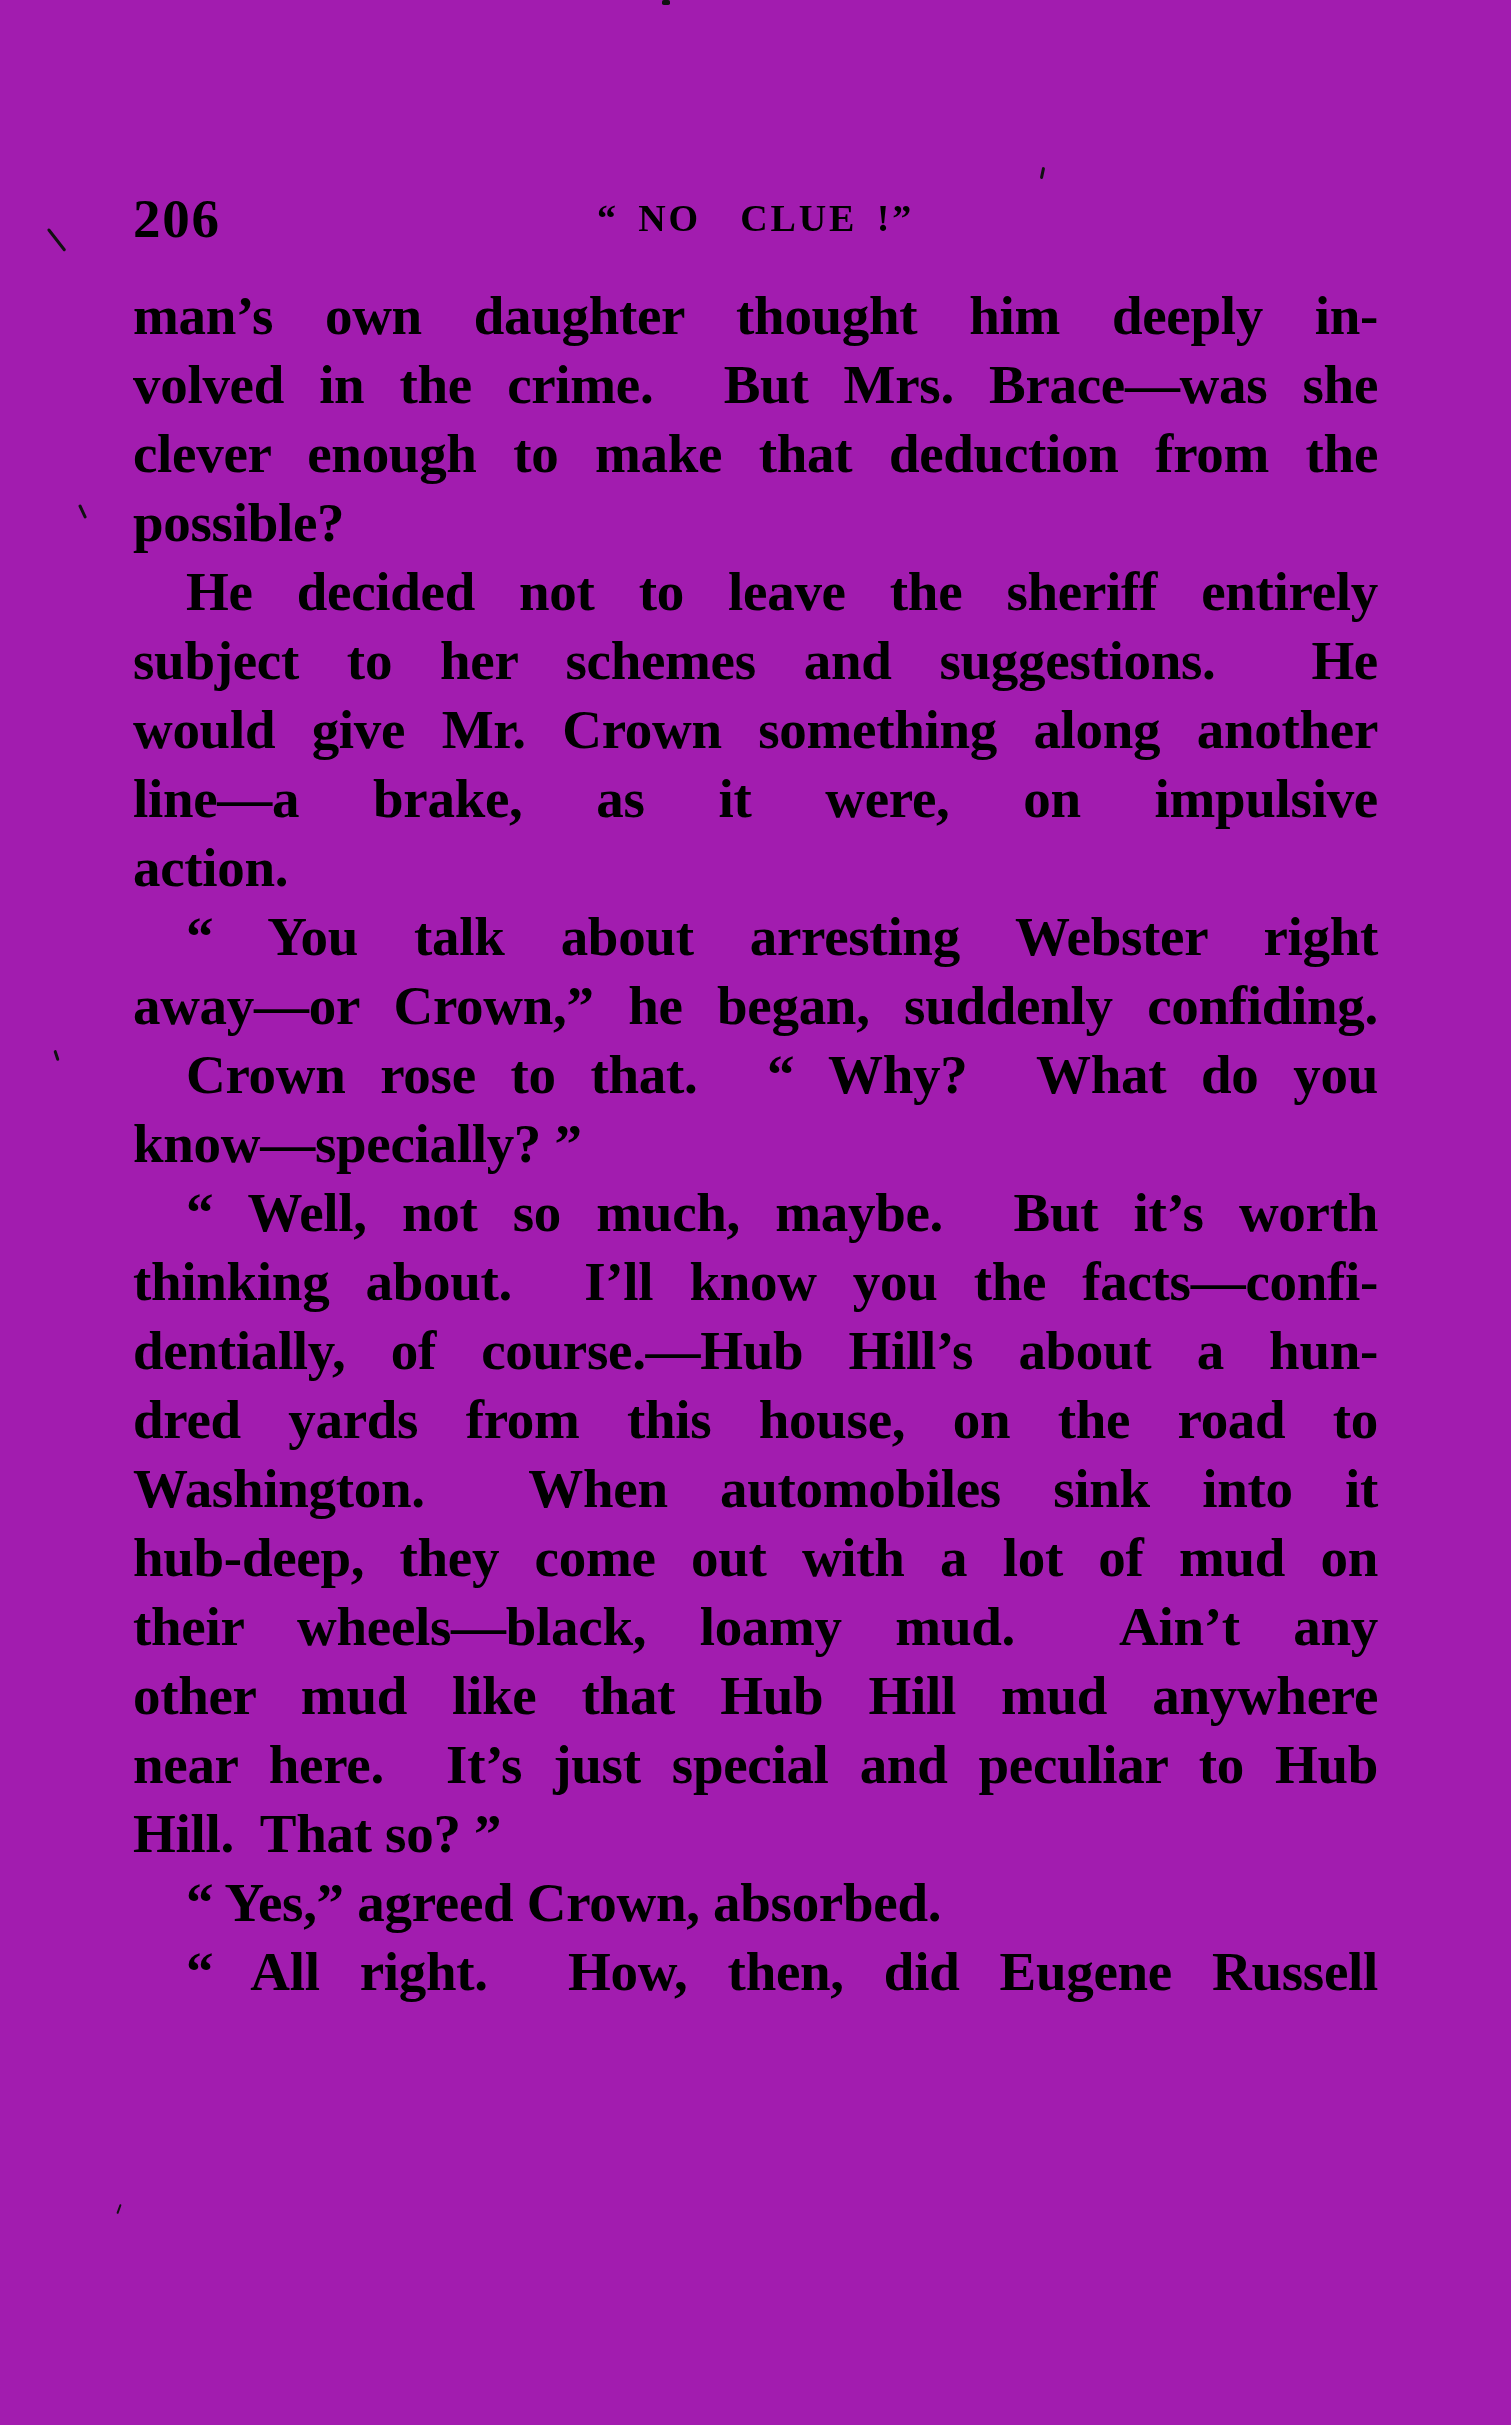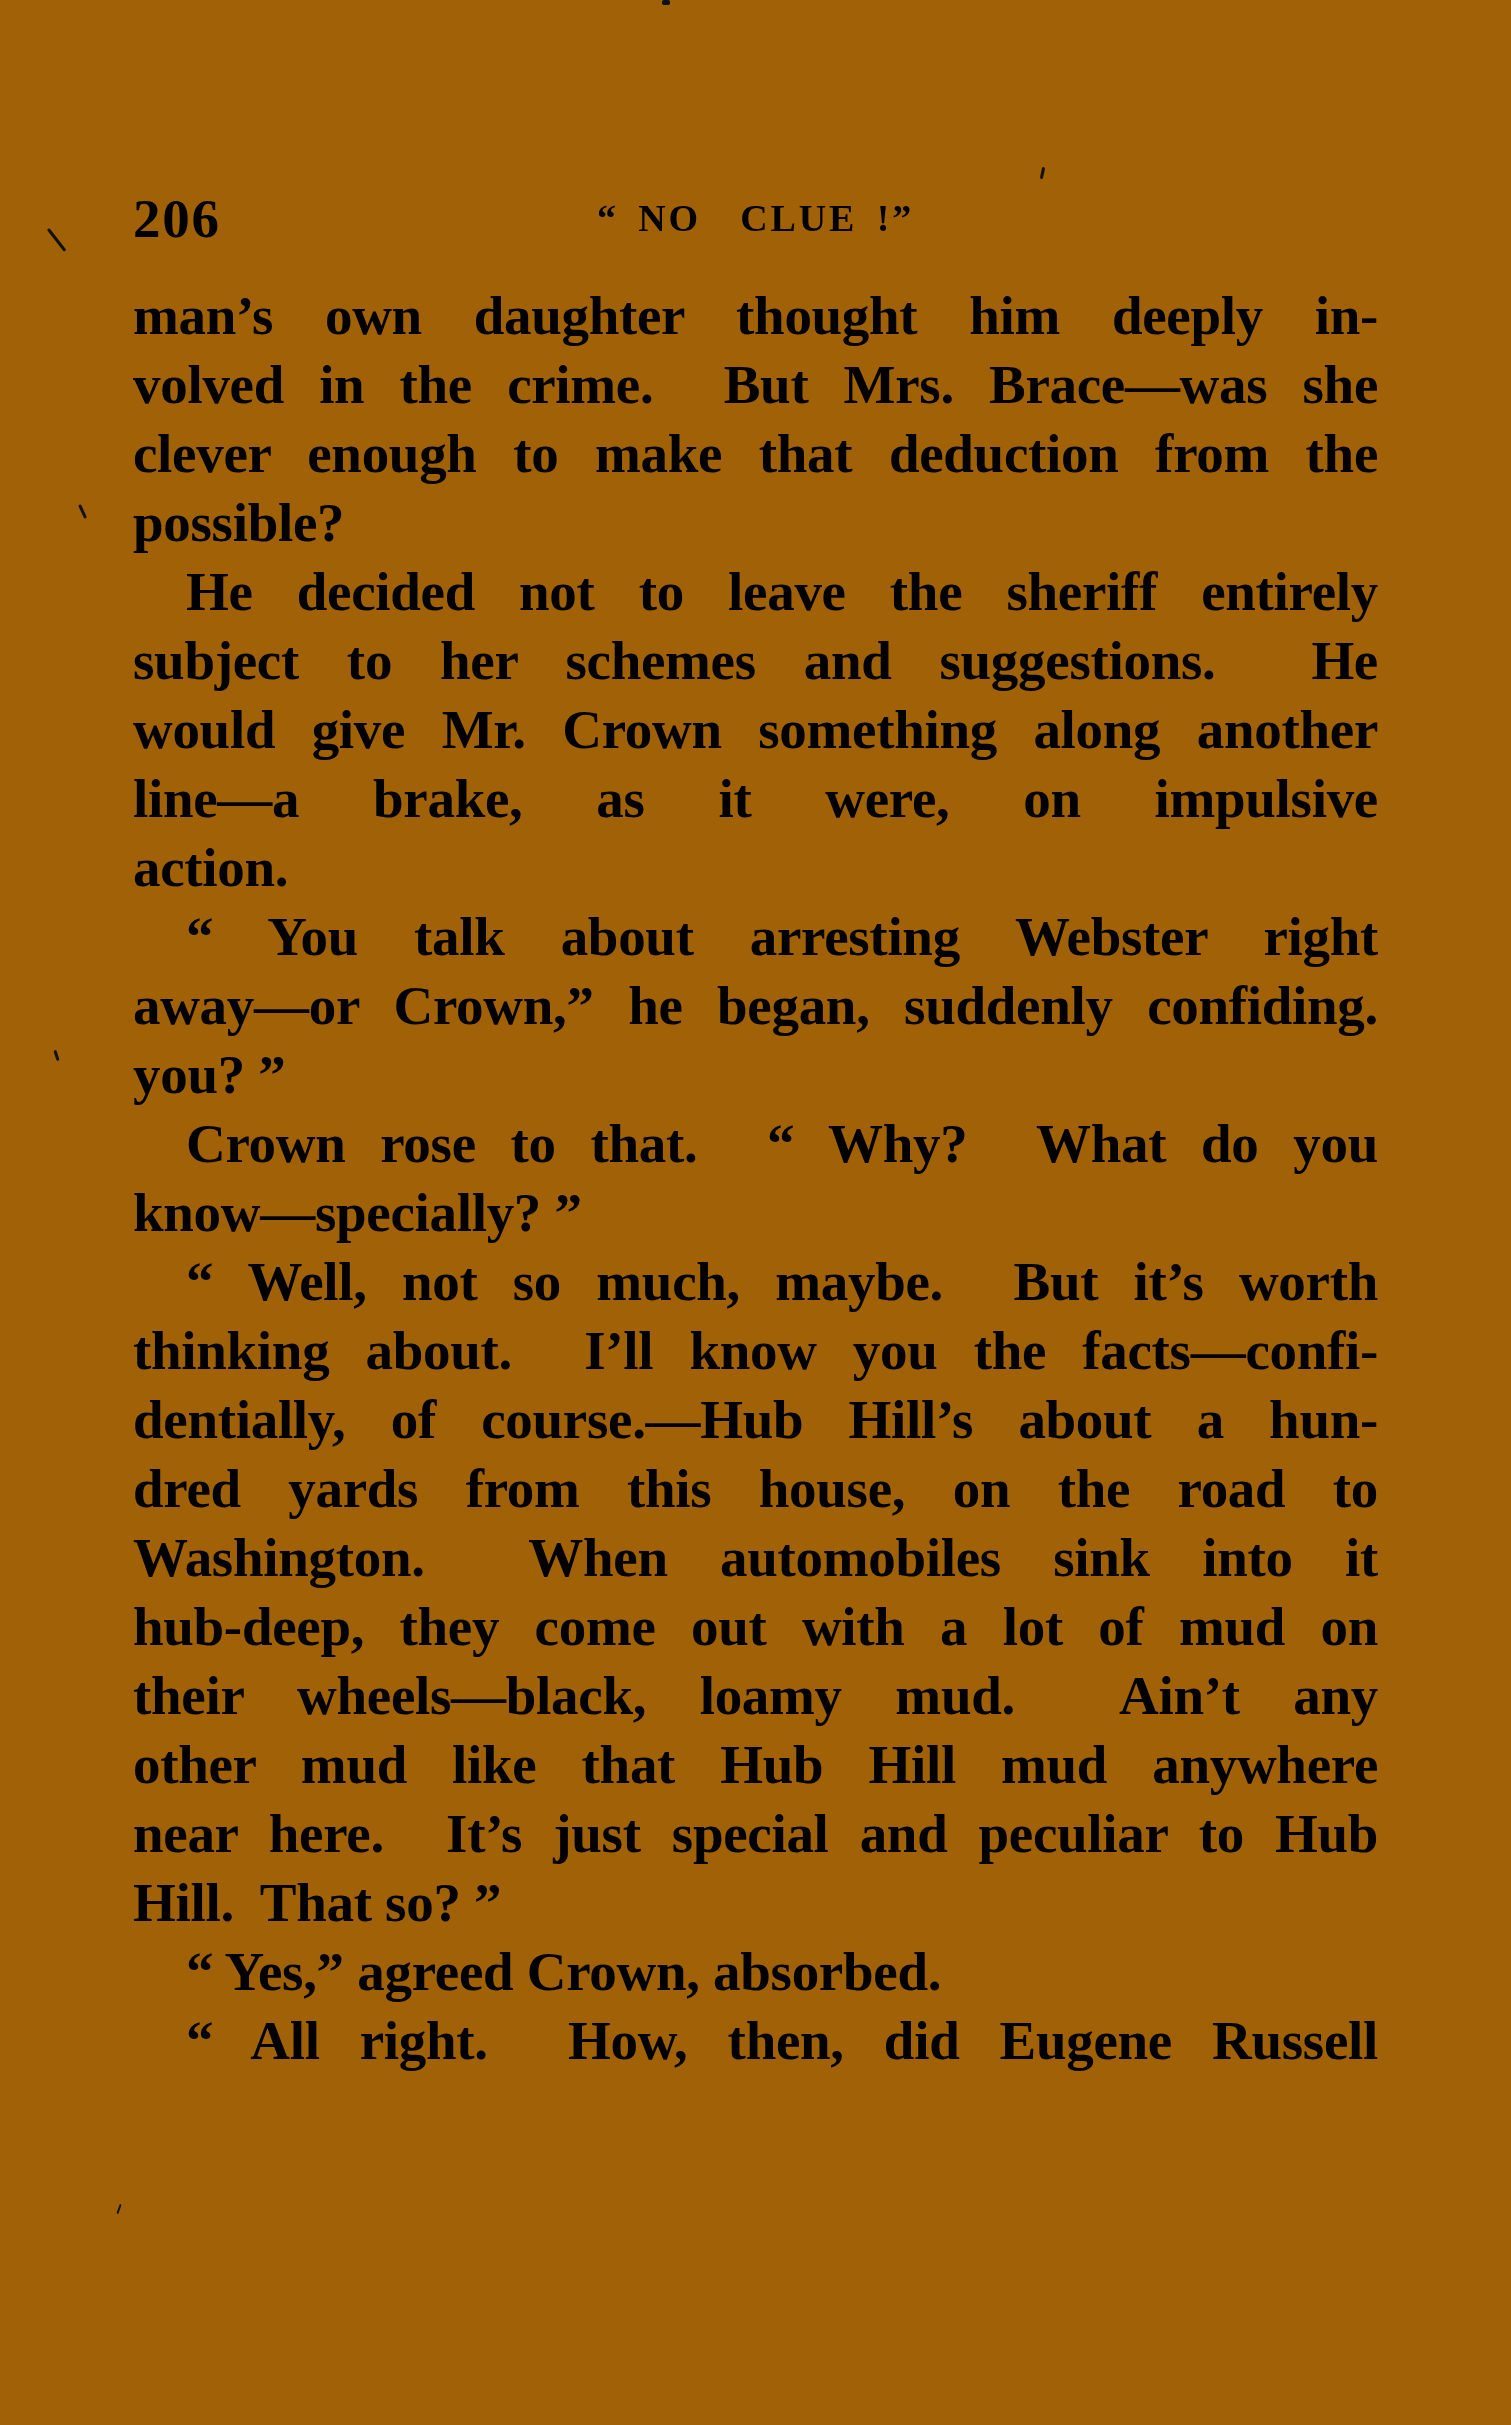--- a/index.html
+++ b/index.html
@@ -4,21 +4,21 @@
 <style>
   html, body {
     margin: 0;
     padding: 0;
     background: #ffffff;
   }
   .page {
     position: relative;
     width: 1512px;
     height: 2426px;
-    background: #a16207;
+    background: #a21caf;
     color: #000000;
     font-family: "Liberation Serif", serif;
     overflow: hidden;
   }
   .header-row {
     position: absolute;
     left: 133px;
     top: 184px;
     width: 1245px;
     height: 69px;
@@ -84,21 +84,20 @@
       <div class="line j">volved in the crime.  But Mrs. Brace—was she</div>
       <div class="line j">clever enough to make that deduction from the</div>
       <div class="line">possible?</div>
       <div class="line j i">He decided not to leave the sheriff entirely</div>
       <div class="line j">subject to her schemes and suggestions.  He</div>
       <div class="line j">would give Mr. Crown something along another</div>
       <div class="line j">line—a brake, as it were, on impulsive</div>
       <div class="line">action.</div>
       <div class="line j i">“ You talk about arresting Webster right</div>
       <div class="line j">away—or Crown,” he began, suddenly confiding.</div>
-      <div class="line">you? ”</div>
       <div class="line j i">Crown rose to that.  “ Why?  What do you</div>
       <div class="line">know—specially? ”</div>
       <div class="line j i">“ Well, not so much, maybe.  But it’s worth</div>
       <div class="line j">thinking about.  I’ll know you the facts—confi-</div>
       <div class="line j">dentially, of course.—Hub Hill’s about a hun-</div>
       <div class="line j">dred yards from this house, on the road to</div>
       <div class="line j">Washington.  When automobiles sink into it</div>
       <div class="line j">hub-deep, they come out with a lot of mud on</div>
       <div class="line j">their wheels—black, loamy mud.  Ain’t any</div>
       <div class="line j">other mud like that Hub Hill mud anywhere</div>

